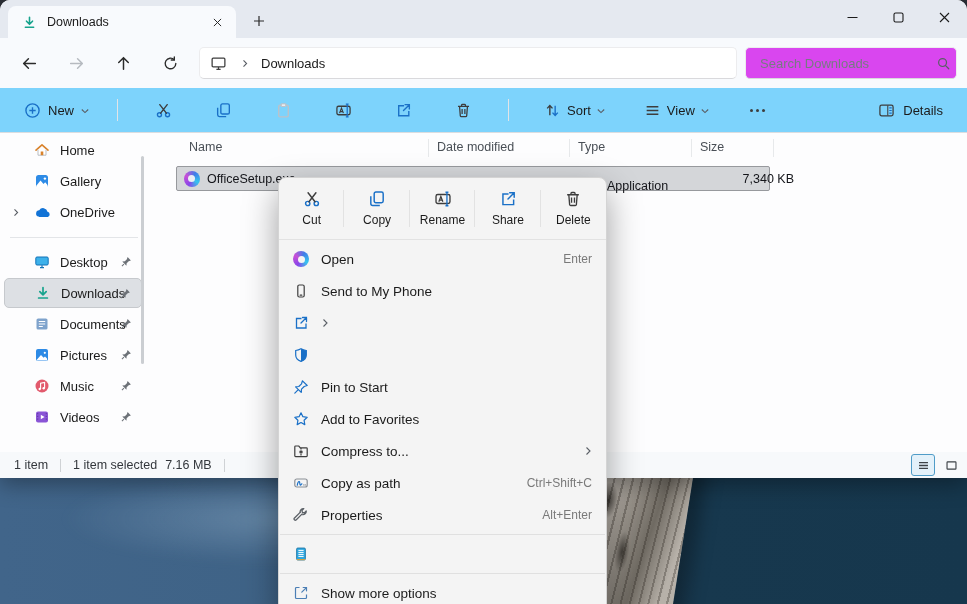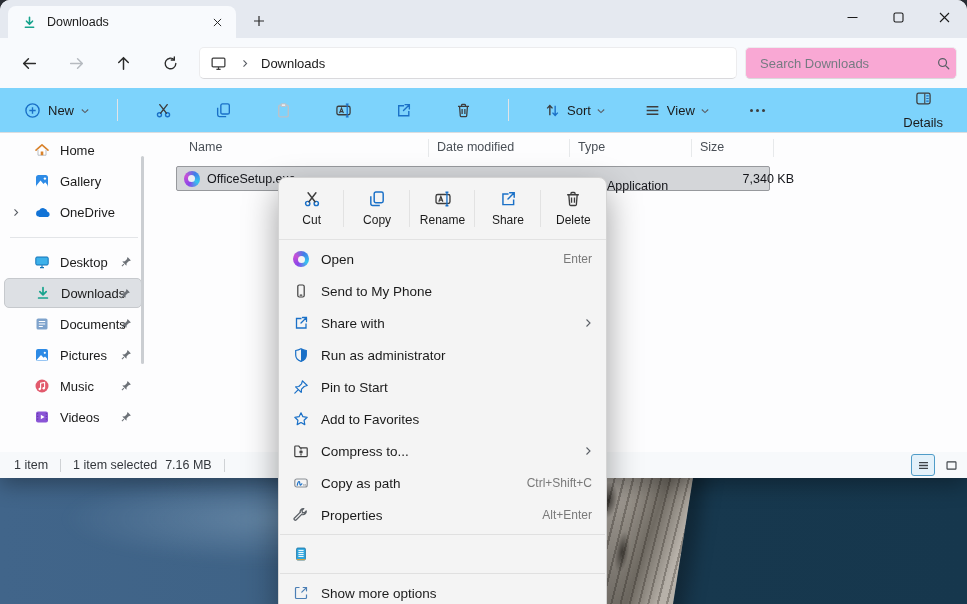--- a/index.html
+++ b/index.html
@@ -37,36 +37,36 @@
   .wincontrols { position:absolute; right:0; top:0; height:34px; display:flex; }
   .wc { width:46px; height:34px; display:flex; align-items:center; justify-content:center; }
 
   
   .navbar { height:50px; background:#f8fafd; display:flex; align-items:center; padding-left:14px; }
   .navbtn { width:30px; height:30px; margin-right:17px; border-radius:4px; display:flex; align-items:center; justify-content:center; }
   .addressbar { width:538px; height:32px; margin-left:-3px; background:#ffffff; border:1px solid #ececee;
     border-bottom-color:#d9d9dc; border-radius:5px; display:flex; align-items:center; padding:0 10px; }
   .addr-crumb { font-size:13px; color:#1b1b1b; margin-left:12px; }
   .addr-chev { margin-left:14px; }
-  .searchbox { width:212px; height:32px; margin-left:8px; background:#f9a8d4; border:1px solid #ececee;
+  .searchbox { width:212px; height:32px; margin-left:8px; background:#d946ef; border:1px solid #ececee;
     border-bottom-color:#d9d9dc; border-radius:5px; display:flex; align-items:center; padding:0 10px 0 14px; }
   .searchbox input { flex:1; border:none; outline:none; font-size:13px; color:#1b1b1b; background:transparent; font-family:inherit; }
   .searchbox input::placeholder { color:#767b82; }
 
   
   .toolbar { height:45px; background:#7dd3fc; border-bottom:1px solid #dbdde0; display:flex; align-items:center; padding:0 16px;gap:12px; }
   .tb-new { display:flex; align-items:center; gap:7px; padding:6px 8px; border-radius:5px; }
   .tb-label { font-size:13px; color:#1b1b1b; }
   .vdiv { width:1px; height:22px; background:#e2e4e7; margin:0 9px; }
   .tb-icon { width:40px; height:32px; display:flex; align-items:center; justify-content:center; margin:0 4px; border-radius:5px; }
   .tb-drop { display:flex; align-items:center; gap:6px; padding:6px 8px; border-radius:5px; margin:0 6px; }
   .tb-more { width:36px; height:32px; display:flex; align-items:center; justify-content:center; gap:3px; margin-left:6px; }
   .dot { width:3px; height:3px; border-radius:50%; background:#3d3d3d; }
   .tb-spacer { flex:1; }
-  .tb-details { display:flex; align-items:center; gap:8px; padding:6px 8px; border-radius:5px;flex-direction:column; }
+  .tb-details { display:flex; align-items:center; gap:8px; padding:6px 8px; border-radius:5px; }
   .chev-d { width:7px; height:7px; }
 
   
   .main { position:absolute; left:0; top:134px; right:0; bottom:26px; display:flex; background:#fdfdfe; }
   .sidebar { width:148px; position:relative; flex:none; }
   .side-item { height:30px; margin:1px 6px 1px 4px; border-radius:5px; display:flex; align-items:center; position:relative; padding-left:32px; }
   .side-item .s-icon { position:absolute; left:30px; }
   .side-item .s-label { font-size:13px; color:#1b1b1b; margin-left:24px; }
   .side-item .s-pin { position:absolute; right:10px; top:9px; }
   .side-item .s-exp { position:absolute; left:8px; top:11px; }
@@ -553,35 +553,33 @@
       </span>
       <span class="mi-label">Send to My Phone</span>
     </div>
     <div class="mitem">
       <span class="mi-icon">
         <svg width="16" height="16" viewBox="0 0 16 16" fill="none" stroke="#1a70c7" stroke-width="1.3">
             <path d="M8.5 3.5 H3.5 V13 H13 V8.5"></path>
             <path d="M9.5 2.5 H13.5 V6.5 M13.5 2.5 L8 8" stroke-linecap="round"></path>
           </svg>
       </span>
-      <span class="mi-label">Share with</span>
       <span>
         <svg width="8" height="10" viewBox="0 0 8 10" fill="none" stroke="#5a5f66" stroke-width="1.1">
             <path d="M2.5 1.5 L6 5 L2.5 8.5"></path>
           </svg>
       </span>
     </div>
     <div class="mitem">
       <span class="mi-icon">
         <svg width="16" height="16" viewBox="0 0 16 16">
             <path d="M8 1.8 C9.8 2.9 11.8 3.4 13.3 3.5 V8 C13.3 11.3 11 13.3 8 14.4 C5 13.3 2.7 11.3 2.7 8 V3.5 C4.2 3.4 6.2 2.9 8 1.8 Z" fill="none" stroke="#1a70c7" stroke-width="1.2"></path>
             <path d="M8 1.8 C9.8 2.9 11.8 3.4 13.3 3.5 V8 C13.3 11.3 11 13.3 8 14.4 Z" fill="#1a70c7"></path>
           </svg>
       </span>
-      <span class="mi-label">Run as administrator</span>
     </div>
     <div class="mitem">
       <span class="mi-icon">
         <svg width="16" height="16" viewBox="0 0 16 16" fill="none" stroke="#1a70c7" stroke-width="1.2" stroke-linejoin="round">
             <path d="M9.5 1.8 L14.2 6.5 L11.2 7.5 L8.5 10.2 L8.2 13.4 L2.6 7.8 L5.8 7.5 L8.5 4.8 Z"></path>
             <path d="M4.8 11.2 L1.8 14.2" stroke-linecap="round"></path>
           </svg>
       </span>
       <span class="mi-label">Pin to Start</span>
     </div>

